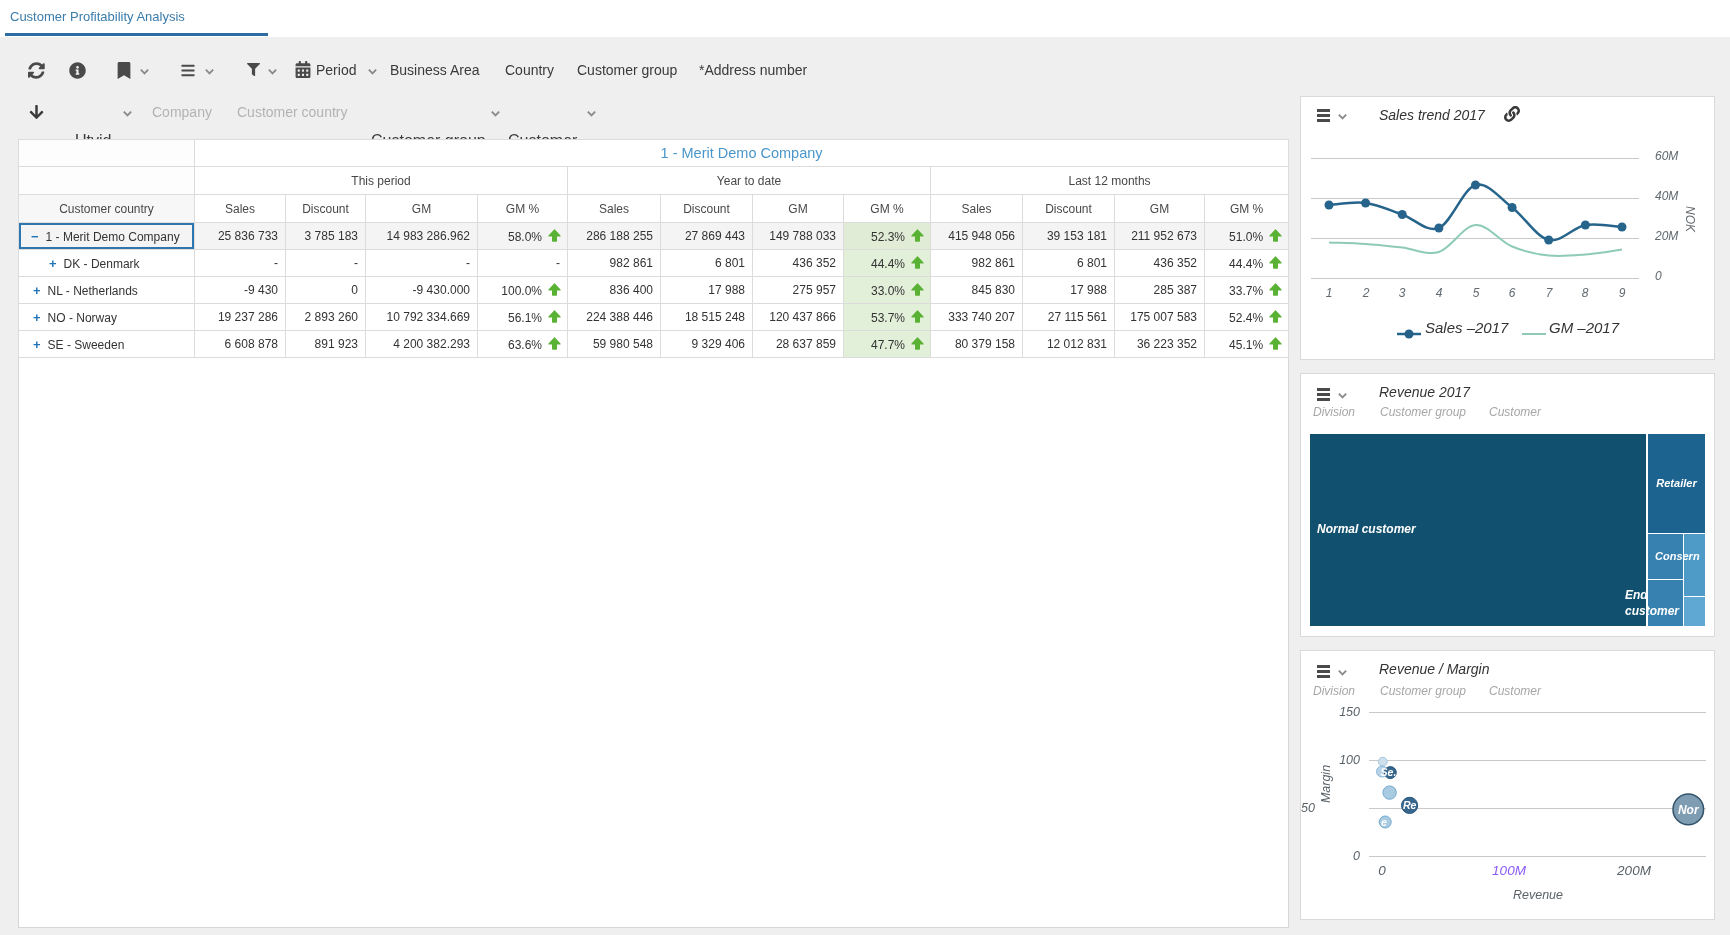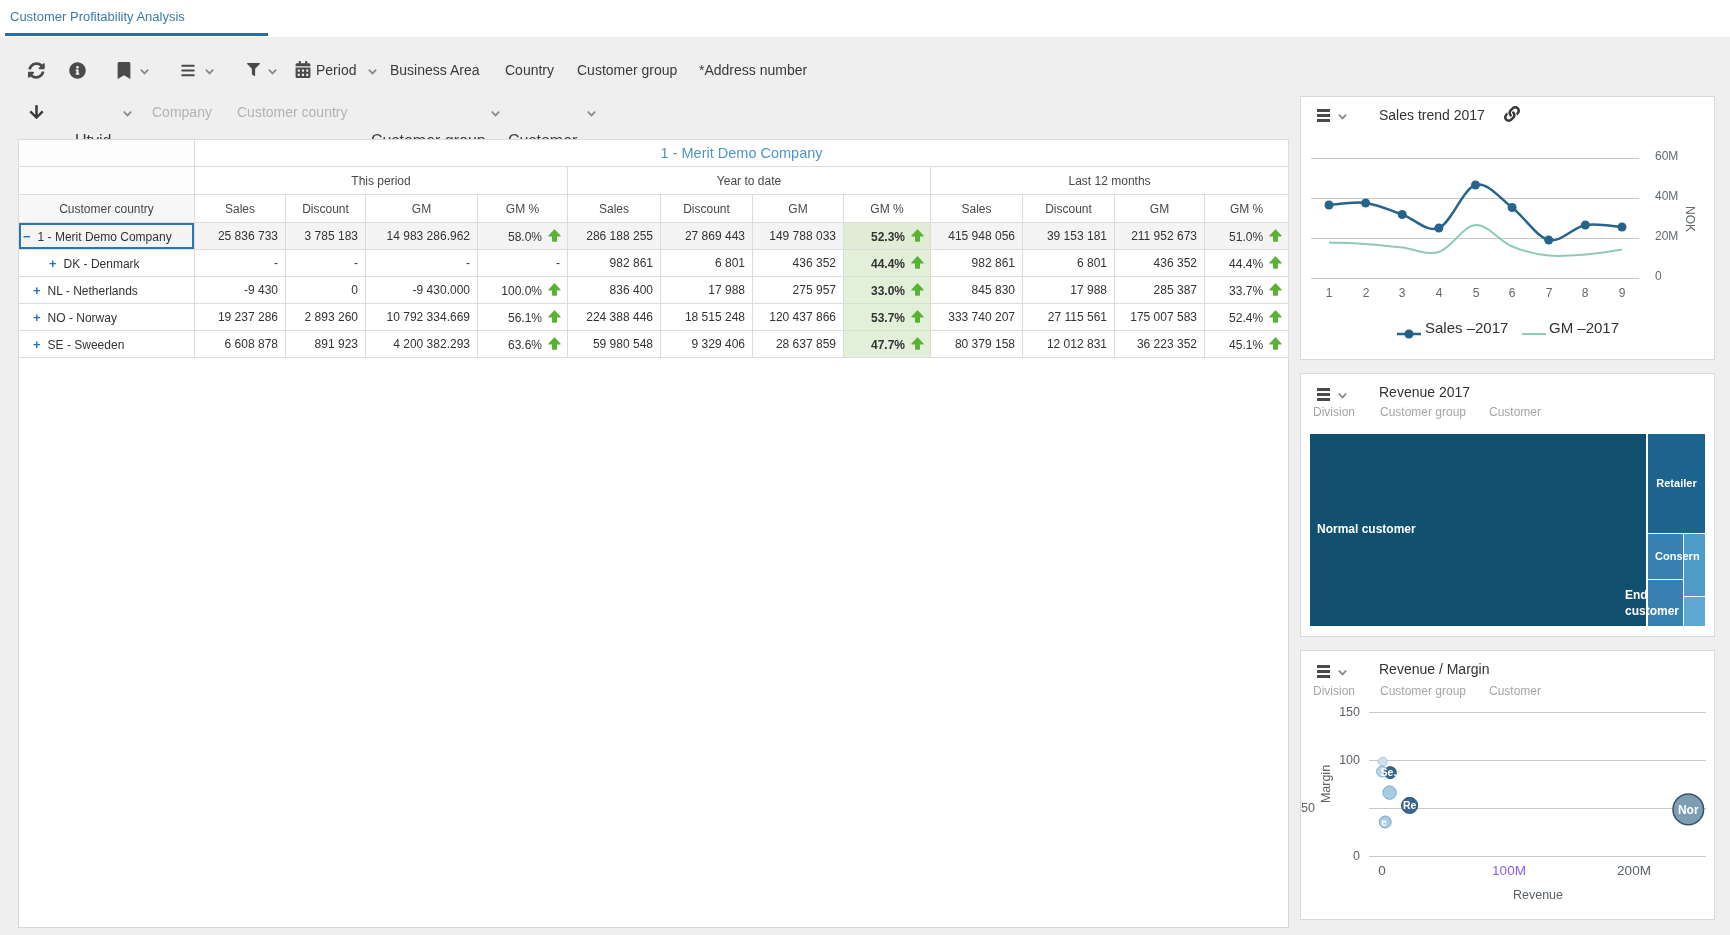--- a/index.html
+++ b/index.html
@@ -12,29 +12,29 @@
 .tbtxt{position:absolute;font-size:14px;color:#3a3a3a;white-space:nowrap;}
 .tb2{font-size:16px;margin-top:29px;}
 .tb2g{font-size:14px;}
 .tbgray{color:#b3b3b3;}
 .caret{position:absolute;width:11px;height:11px;}
 .panel{position:absolute;left:18px;top:139px;width:1271px;height:789px;background:#fff;border:1px solid #d7d7d7;}
 table.grid{border-collapse:collapse;table-layout:fixed;width:1270px;font-size:12px;color:#333;}
 table.grid td{border:1px solid #dcdcdc;padding:0 8px;white-space:nowrap;overflow:hidden;}
 td.num{text-align:right;padding-right:7px !important;}
 td.gmp{text-align:right;padding-right:6px !important;}
-.green{background:#e2efd9;font-weight:bold;}
+.green{background:#e2efd9;}
 tr.r1 td{background:#f4f4f4;}
 tr.r1 td.green{background:#e0ecd5;}
 .hcell{text-align:center;color:#484848;}
 .titlerow td{color:#4a96ca;font-size:14.5px;text-align:center;}
 .pm{color:#1f74b8;font-weight:bold;font-size:13px;display:inline-block;}
 .sel{box-shadow:inset 0 0 0 2px #2d76b0;}
 .arrow{display:inline-block;vertical-align:-1px;margin-left:6px;}
-.card{position:absolute;left:1300px;width:415px;background:#fff;border:1px solid #d9d9d9;}
+.card{position:absolute;left:1300px;width:415px;background:#fff;border:1px solid #d9d9d9;font-style:italic;}
 .ctitle{position:absolute;left:78px;font-size:14px;color:#333;white-space:nowrap;}
 .crumb{position:absolute;font-size:12px;color:#a6a6a6;white-space:nowrap;}
 .ham{position:absolute;left:16px;width:13px;}
 .ham div{height:2.5px;background:#4a4a4a;margin-bottom:2.5px;}
 .axlbl{position:absolute;font-size:12px;color:#61696f;white-space:nowrap;}
 .tmlbl{position:absolute;color:#fff;font-weight:bold;font-size:12px;white-space:nowrap;}
 </style>
 </head>
 <body>
 <div id="root">
@@ -141,21 +141,21 @@
             <td class="hcell">Sales</td>
             <td class="hcell">Discount</td>
             <td class="hcell">GM</td>
             <td class="hcell">GM %</td>
             <td class="hcell">Sales</td>
             <td class="hcell">Discount</td>
             <td class="hcell">GM</td>
             <td class="hcell">GM %</td>
           </tr>
 <tr class="r1" style="height:27px">
-            <td class="sel" style="padding-left:4px"><span class="pm" style="margin-right:7px">−</span>1 - Merit Demo Company</td>
+            <td class="sel" style="padding-left:12px"><span class="pm" style="margin-right:7px">−</span>1 - Merit Demo Company</td>
             <td class="num">25 836 733</td>
             <td class="num">3 785 183</td>
             <td class="num">14 983 286.962</td>
             <td class="gmp">58.0%<svg class="arrow" width="13" height="13">
                 <use href="#au"></use>
               </svg></td>
             <td class="num">286 188 255</td>
             <td class="num">27 869 443</td>
             <td class="num">149 788 033</td>
             <td class="gmp green">52.3%<svg class="arrow" width="13" height="13">

